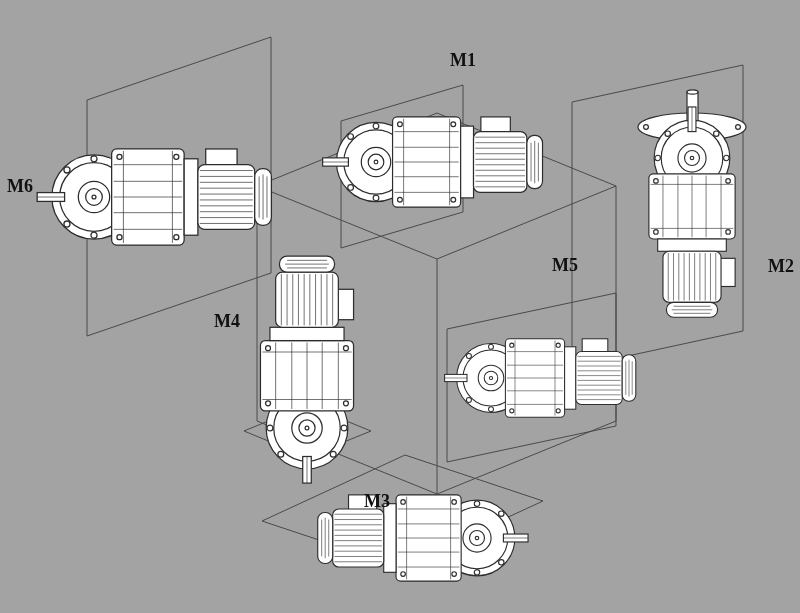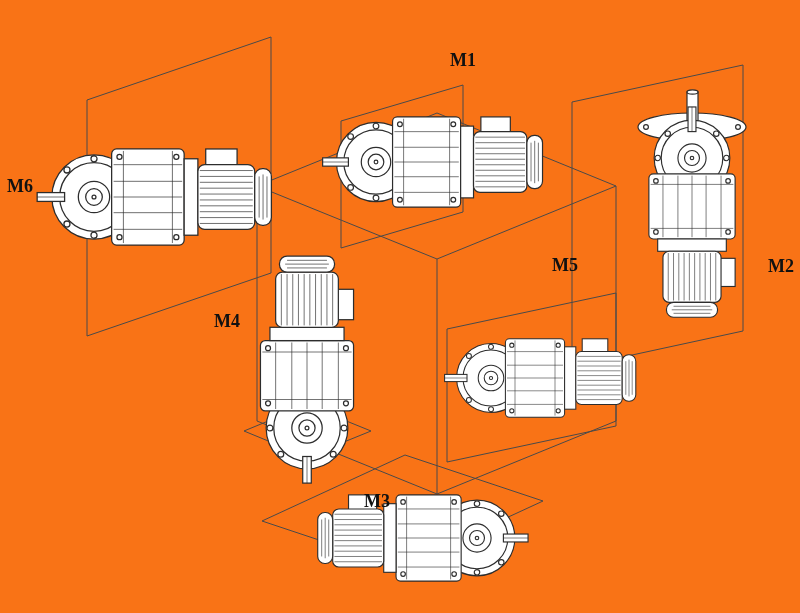--- a/index.html
+++ b/index.html
@@ -1,17 +1,17 @@
 <!DOCTYPE html>
 <html><head>
 <meta charset="utf-8">
 <style>
   html,body{margin:0;padding:0;background:#ffffff;}
   .stage{
-    position:relative;width:800px;height:613px;background:#f97316;
+    position:relative;width:800px;height:613px;background:#a3a3a3;
     font-family:"Liberation Serif", serif;overflow:hidden;
   }
   svg{display:block;}
   .lbl{
     font-family:"Liberation Serif", serif;
     font-weight:bold;font-size:18px;fill:#111111;
   }
   .thin{stroke:#4a4a4a;stroke-width:1;fill:none;}
   .plane{stroke:#4a4a4a;stroke-width:1;fill:none;}
 </style>

